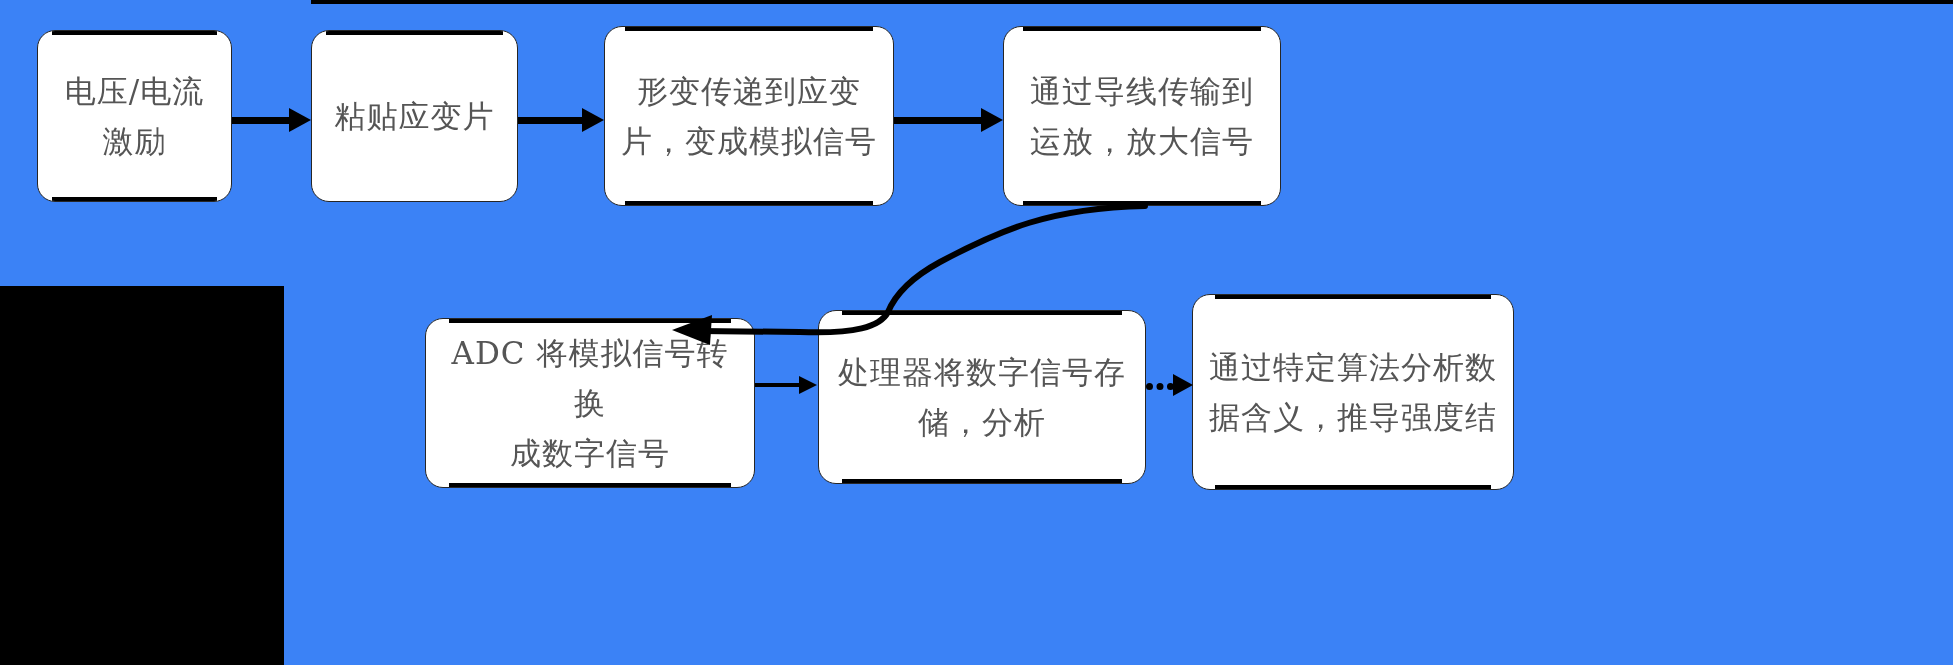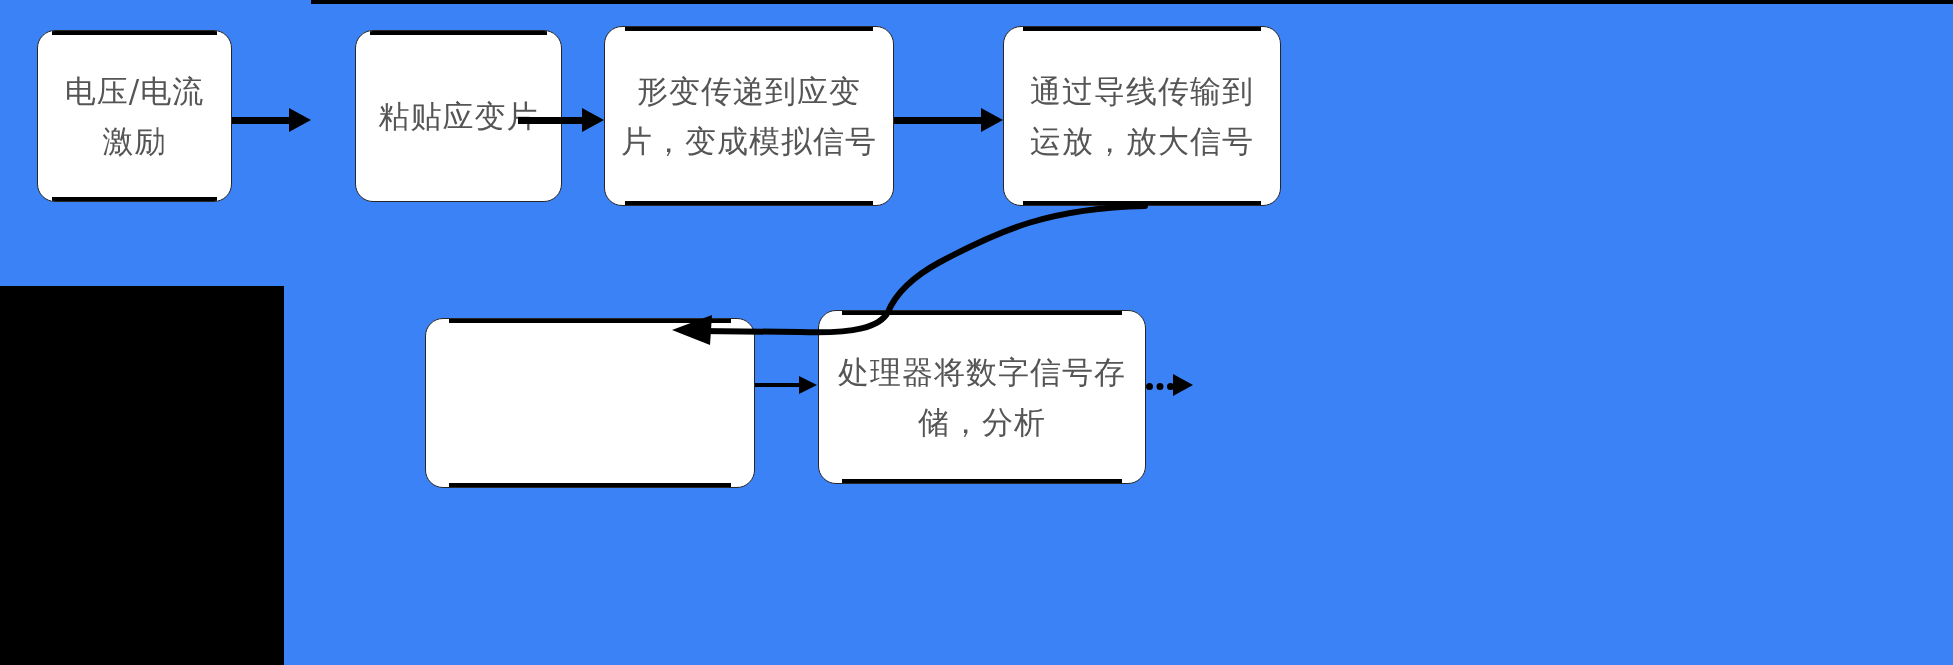--- a/index.html
+++ b/index.html
@@ -107,21 +107,21 @@
 
   <div class="black-block" style="left:0px; top:286px; width:284px; height:379px;"></div>
 
   <div class="node" style="left:37px; top:30px; width:195px; height:172px;">
     <span class="cap-top"></span>
     <span class="cap-bottom"></span>
     <span class="label">电压/电流
 激励</span>
   </div>
 
-  <div class="node" style="left:311px; top:30px; width:207px; height:172px;margin-left:44px;">
+  <div class="node" style="left:311px; top:30px; width:207px; height:172px;">
     <span class="cap-top"></span>
     <span class="label">粘贴应变片</span>
   </div>
 
   <div class="node" style="left:604px; top:26px; width:290px; height:180px;">
     <span class="cap-top"></span>
     <span class="cap-bottom"></span>
     <span class="label">形变传递到应变
 片，变成模拟信号</span>
   </div>
@@ -129,29 +129,37 @@
   <div class="node" style="left:1003px; top:26px; width:278px; height:180px;justify-content:center;">
     <span class="cap-top"></span>
     <span class="cap-bottom"></span>
     <span class="label">通过导线传输到
 运放，放大信号</span>
   </div>
 
   <div class="node" style="left:425px; top:318px; width:330px; height:170px;">
     <span class="cap-top"></span>
     <span class="cap-bottom"></span>
+    <span class="label">ADC 将模拟信号转换
+成数字信号</span>
   </div>
 
   <div class="node" style="left:818px; top:310px; width:328px; height:174px;">
     <span class="cap-top"></span>
     <span class="cap-bottom"></span>
     <span class="label">处理器将数字信号存
 储，分析</span>
   </div>
 
+  <div class="node" style="left:1192px; top:294px; width:322px; height:196px;">
+    <span class="cap-top"></span>
+    <span class="cap-bottom"></span>
+    <span class="label">通过特定算法分析数
+据含义，推导强度结</span>
+  </div>
 
   <div class="arrow" style="left:232px; top:117px; width:79px;">
     <span class="shaft" style="width:58px;"></span>
     <span class="head" style="left:57px;"></span>
   </div>
 
   <div class="arrow" style="left:518px; top:117px; width:86px;">
     <span class="shaft" style="width:65px;"></span>
     <span class="head" style="left:64px;"></span>
   </div>

